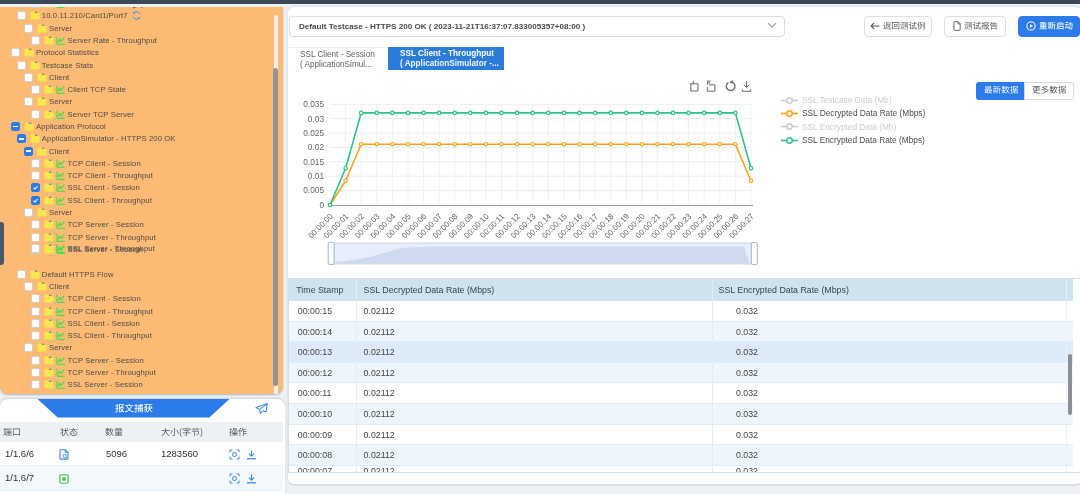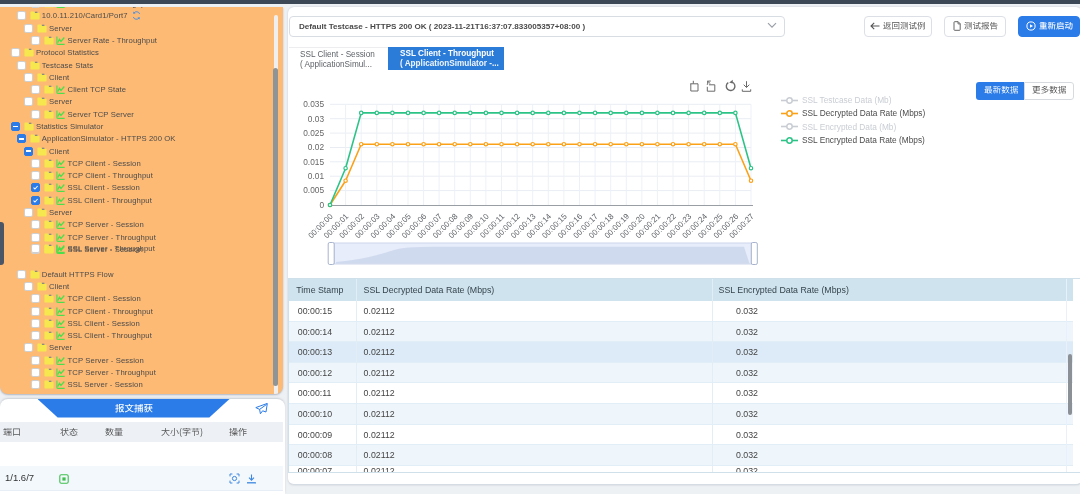--- a/index.html
+++ b/index.html
@@ -414,21 +414,21 @@
       <span class="tt">Server TCP Server</span>
     </div>
     <div class="trow" style="top:113.3px;left:10.8px">
       <span class="cb cbb">
         <span class="mi"></span>
       </span>
       <svg class="fo" width="10" height="9" viewBox="0 0 10 9">
         <path d="M0.4 1.4 Q0.4 0.6 1.2 0.6 L3.7 0.6 Q4.2 0.6 4.5 1.1 L5 1.8 L8.9 1.8 Q9.6 1.8 9.6 2.5 L9.6 7.7 Q9.6 8.4 8.9 8.4 L1.1 8.4 Q0.4 8.4 0.4 7.7 Z" fill="#f6e74e"></path>
         <rect x="4.9" y="0.7" width="2.5" height="1.1" rx="0.2" fill="#66788c"></rect>
       </svg>
-      <span class="tt">Statistics Simulator</span>
+      <span class="tt">Application Protocol</span>
     </div>
     <div class="trow" style="top:125.7px;left:16.6px">
       <span class="cb cbb">
         <span class="mi"></span>
       </span>
       <svg class="fo" width="10" height="9" viewBox="0 0 10 9">
         <path d="M0.4 1.4 Q0.4 0.6 1.2 0.6 L3.7 0.6 Q4.2 0.6 4.5 1.1 L5 1.8 L8.9 1.8 Q9.6 1.8 9.6 2.5 L9.6 7.7 Q9.6 8.4 8.9 8.4 L1.1 8.4 Q0.4 8.4 0.4 7.7 Z" fill="#f6e74e"></path>
         <rect x="4.9" y="0.7" width="2.5" height="1.1" rx="0.2" fill="#66788c"></rect>
       </svg>
       <span class="tt">ApplicationSimulator - HTTPS 200 OK</span>
@@ -685,20 +685,43 @@
     </svg>
 <svg style="position:absolute;left:104.5px;top:28.80000000000001px" width="18.0" height="9" viewBox="0 0 2000 1000">
       <path transform="translate(0,800)" d="M443 -821C425 -782 393 -723 368 -688L417 -664C443 -697 477 -747 506 -793ZM88 -793C114 -751 141 -696 150 -661L207 -686C198 -722 171 -776 143 -815ZM410 -260C387 -208 355 -164 317 -126C279 -145 240 -164 203 -180C217 -204 233 -231 247 -260ZM110 -153C159 -134 214 -109 264 -83C200 -37 123 -5 41 14C54 28 70 54 77 72C169 47 254 8 326 -50C359 -30 389 -11 412 6L460 -43C437 -59 408 -77 375 -95C428 -152 470 -222 495 -309L454 -326L442 -323H278L300 -375L233 -387C226 -367 216 -345 206 -323H70V-260H175C154 -220 131 -183 110 -153ZM257 -841V-654H50V-592H234C186 -527 109 -465 39 -435C54 -421 71 -395 80 -378C141 -411 207 -467 257 -526V-404H327V-540C375 -505 436 -458 461 -435L503 -489C479 -506 391 -562 342 -592H531V-654H327V-841ZM629 -832C604 -656 559 -488 481 -383C497 -373 526 -349 538 -337C564 -374 586 -418 606 -467C628 -369 657 -278 694 -199C638 -104 560 -31 451 22C465 37 486 67 493 83C595 28 672 -41 731 -129C781 -44 843 24 921 71C933 52 955 26 972 12C888 -33 822 -106 771 -198C824 -301 858 -426 880 -576H948V-646H663C677 -702 689 -761 698 -821ZM809 -576C793 -461 769 -361 733 -276C695 -366 667 -468 648 -576Z M1250 -665H1747V-610H1250ZM1250 -763H1747V-709H1250ZM1177 -808V-565H1822V-808ZM1052 -522V-465H1949V-522ZM1230 -273H1462V-215H1230ZM1535 -273H1777V-215H1535ZM1230 -373H1462V-317H1230ZM1535 -373H1777V-317H1535ZM1047 -3V55H1955V-3H1535V-61H1873V-114H1535V-169H1851V-420H1159V-169H1462V-114H1131V-61H1462V-3Z" fill="#555"></path>
     </svg>
 <svg style="position:absolute;left:161px;top:28.80000000000001px" width="42.1" height="9" viewBox="0 0 4676 1000">
       <path transform="translate(0,800)" d="M461 -839C460 -760 461 -659 446 -553H62V-476H433C393 -286 293 -92 43 16C64 32 88 59 100 78C344 -34 452 -226 501 -419C579 -191 708 -14 902 78C915 56 939 25 958 8C764 -73 633 -255 563 -476H942V-553H526C540 -658 541 -758 542 -839Z M1464 -826V-24C1464 -4 1456 2 1436 3C1415 4 1343 5 1270 2C1282 23 1296 59 1301 80C1395 81 1457 79 1494 66C1530 54 1545 31 1545 -24V-826ZM1705 -571C1791 -427 1872 -240 1895 -121L1976 -154C1950 -274 1865 -458 1777 -598ZM1202 -591C1177 -457 1121 -284 1032 -178C1053 -169 1086 -151 1103 -138C1194 -249 1253 -430 1286 -577Z M2239 196 2295 171C2209 29 2168 -141 2168 -311C2168 -480 2209 -649 2295 -792L2239 -818C2147 -668 2092 -507 2092 -311C2092 -114 2147 47 2239 196Z M2798 -363V-300H2407V-228H2798V-14C2798 0 2793 5 2775 6C2757 6 2692 6 2625 4C2638 24 2652 58 2657 79C2742 79 2795 78 2830 67C2866 54 2877 32 2877 -12V-228H3268V-300H2877V-337C2965 -384 3055 -452 3117 -516L3066 -555L3049 -551H2571V-480H2973C2922 -436 2857 -392 2798 -363ZM2762 -824C2781 -798 2800 -765 2813 -736H2418V-529H2492V-664H3181V-529H3258V-736H2901C2887 -769 2861 -814 2835 -847Z M3436 -486V-414H3698V78H3777V-414H4110V-154C4110 -139 4104 -135 4085 -134C4065 -133 3997 -133 3924 -135C3934 -112 3944 -80 3947 -57C4042 -57 4104 -57 4141 -69C4177 -82 4187 -106 4187 -152V-486ZM3972 -840V-727H3704V-840H3627V-727H3393V-655H3627V-540H3704V-655H3972V-540H4050V-655H4284V-727H4050V-840Z M4437 196C4529 47 4584 -114 4584 -311C4584 -507 4529 -668 4437 -818L4380 -792C4466 -649 4509 -480 4509 -311C4509 -141 4466 29 4380 171Z" fill="#555"></path>
     </svg>
 <svg style="position:absolute;left:228.5px;top:28.80000000000001px" width="18.0" height="9" viewBox="0 0 2000 1000">
       <path transform="translate(0,800)" d="M527 -742H758V-637H527ZM461 -799V-580H827V-799ZM420 -480H552V-366H420ZM730 -480H866V-366H730ZM159 -840V-638H46V-568H159V-349C113 -333 71 -319 37 -308L56 -236L159 -275V-8C159 4 156 7 145 7C136 7 106 8 72 7C82 26 91 57 94 74C145 74 178 72 200 61C222 49 230 30 230 -8V-302L329 -340L317 -407L230 -375V-568H323V-638H230V-840ZM606 -310V-234H342V-171H559C490 -97 381 -33 277 -1C292 13 314 40 324 58C426 21 533 -48 606 -130V81H677V-135C740 -59 833 12 918 49C930 31 951 5 967 -9C879 -40 783 -103 722 -171H951V-234H677V-310H929V-535H670V-310H613V-535H361V-310Z M1526 -828C1476 -681 1395 -536 1305 -442C1322 -430 1351 -404 1363 -391C1414 -447 1463 -520 1506 -601H1575V79H1651V-164H1952V-235H1651V-387H1939V-456H1651V-601H1962V-673H1542C1563 -717 1582 -763 1598 -809ZM1285 -836C1229 -684 1135 -534 1036 -437C1050 -420 1072 -379 1080 -362C1114 -397 1147 -437 1179 -481V78H1254V-599C1293 -667 1329 -741 1357 -814Z" fill="#555"></path>
     </svg>
+<div class="caprow" style="top:42.5px;background:#fff">
+ <div style="left:5px;top:6px">1/1.6/6</div>
+ <svg style="left:58.5px;top:7px" width="10" height="11" viewBox="0 0 10 11">
+        <path d="M1 1.5 Q1 0.8 1.7 0.8 L6.2 0.8 L9 3.4 L9 9.4 Q9 10.1 8.3 10.1 L1.7 10.1 Q1 10.1 1 9.4 Z" fill="none" stroke="#3c87e0" stroke-width="1.1"></path>
+        <path d="M6.2 0.8 L6.2 3.4 L9 3.4" fill="none" stroke="#3c87e0" stroke-width="0.9"></path>
+        <circle cx="5.7" cy="7.1" r="1.7" fill="none" stroke="#3c87e0" stroke-width="0.9"></circle>
+        <line x1="6.9" y1="8.3" x2="8.1" y2="9.5" stroke="#3c87e0" stroke-width="0.9"></line>
+      </svg>
+ <div style="left:106px;top:6px">5096</div>
+ <div style="left:161px;top:6px">1283560</div>
+ <svg style="left:229px;top:7px" width="11" height="11" viewBox="0 0 11 11">
+        <g fill="none" stroke="#3c87e0" stroke-width="1">
+          <path d="M1 3.4 L1 1 L3.4 1 M7.6 1 L10 1 L10 3.4 M10 7.6 L10 10 L7.6 10 M3.4 10 L1 10 L1 7.6"></path>
+          <circle cx="5.5" cy="5.5" r="2.1"></circle>
+        </g>
+      </svg>
+ <svg style="left:245.5px;top:8px" width="11" height="10" viewBox="0 0 11 10">
+        <g fill="none" stroke="#3c87e0" stroke-width="1.1">
+          <path d="M5.5 0.5 L5.5 5.8 M3 3.6 L5.5 6.1 L8 3.6"></path>
+          <path d="M1 8.8 L10 8.8" stroke-width="1.3"></path>
+        </g>
+      </svg>
+</div>
 <div class="caprow" style="top:67px;height:25px;background:#f3f8fc">
  <div style="left:5px;top:6px">1/1.6/7</div>
  <svg style="left:58.5px;top:7.5px" width="10" height="10" viewBox="0 0 10 10">
         <rect x="0.8" y="0.8" width="8.4" height="8.4" rx="1.4" fill="none" stroke="#3fbf4e" stroke-width="1.1"></rect>
         <rect x="3.4" y="3.4" width="3.2" height="3.2" fill="#3fbf4e"></rect>
       </svg>
  <svg style="left:229px;top:7px" width="11" height="11" viewBox="0 0 11 11">
         <g fill="none" stroke="#3c87e0" stroke-width="1">
           <path d="M1 3.4 L1 1 L3.4 1 M7.6 1 L10 1 L10 3.4 M10 7.6 L10 10 L7.6 10 M3.4 10 L1 10 L1 7.6"></path>
           <circle cx="5.5" cy="5.5" r="2.1"></circle>

